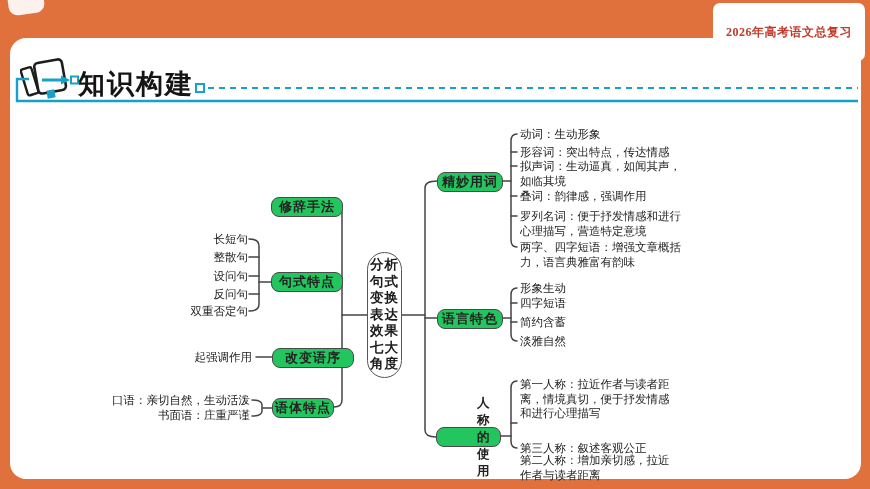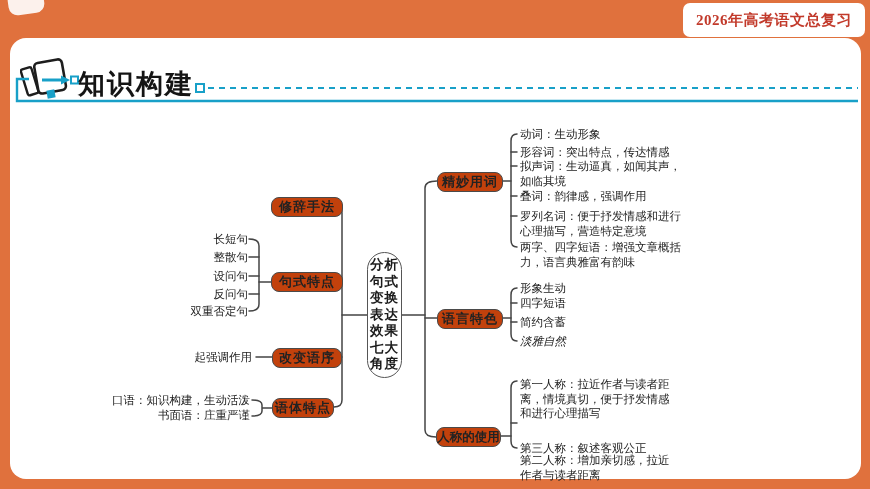--- a/index.html
+++ b/index.html
@@ -1,26 +1,26 @@
 <!DOCTYPE html>
 <html><head>
 <meta charset="utf-8">
 <style>
   html,body{margin:0;padding:0;width:870px;height:489px;overflow:hidden;}
   body{background:#e0713d;font-family:"Liberation Serif",serif;position:relative;}
   .card{position:absolute;left:10px;top:38px;width:851px;height:441px;background:#ffffff;border-radius:16px;}
   .deco-blob{position:absolute;left:8px;top:-10px;width:36px;height:24px;background:#ffffff;opacity:.9;border-radius:9px;transform:rotate(-8deg);}
-  .badge{position:absolute;right:5px;top:3px;height:26px;line-height:26px;background:#ffffff;border-radius:7px;padding:4px 13px;
-         color:#c23a2b;font-size:15px;font-weight:700;font-family:"Liberation Serif",serif;letter-spacing:.5px;}
+  .badge{position:absolute;right:5px;top:3px;height:26px;line-height:26px;background:#ffffff;border-radius:7px;padding:16px 13px;
+         color:#c23a2b;font-size:12px;font-weight:700;font-family:"Liberation Serif",serif;letter-spacing:.5px;}
   .title{position:absolute;left:78px;top:66px;font-family:"Liberation Sans",sans-serif;font-weight:800;
          font-size:27px;color:#141414;letter-spacing:2px;}
   svg.lines{position:absolute;left:0;top:0;pointer-events:none;}
   .icon-wrap{position:absolute;left:20px;top:56px;}
   
-  .node{position:absolute;box-sizing:border-box;height:20px;background:#c2410c;border:1.5px solid #4a4a4a;border-radius:8px;
+  .node{position:absolute;box-sizing:border-box;height:20px;background:#22c55e;border:1.5px solid #4a4a4a;border-radius:8px;
         display:flex;align-items:center;justify-content:center;font-size:13px;font-weight:700;color:#222;letter-spacing:1px;}
   .cap{position:absolute;left:367px;top:252px;width:35px;height:126px;background:#ffffff;border:1.5px solid #555;
        border-radius:18px;box-sizing:border-box;display:flex;flex-direction:column;align-items:center;justify-content:center;}
   .cap span{font-size:13.5px;line-height:16.6px;font-weight:700;color:#1c1c1c;letter-spacing:1px;white-space:nowrap;}
   .leaf{position:absolute;font-size:11.5px;line-height:14.6px;color:#222;font-weight:500;}
   .leaf.r{text-align:right;white-space:nowrap;}
   .leaf.l{text-align:left;}
   .w14{width:164px;} .w13{width:152px;}
 </style>
 </head>
@@ -86,44 +86,44 @@
   <span>句式</span>
   <span>变换</span>
   <span>表达</span>
   <span>效果</span>
   <span>七大</span>
   <span>角度</span>
 </div>
 
 <div class="node" style="left:271px;top:197px;width:72px;">修辞手法</div>
 <div class="node" style="left:271px;top:272px;width:72px;">句式特点</div>
-<div class="node" style="left:272px;top:348px;width:70px;">改变语序</div>
+<div class="node" style="left:272px;top:348px;width:82px;">改变语序</div>
 <div class="node" style="left:272px;top:398px;width:62px;font-family:Liberation Mono, monospace;">语体特点</div>
 <div class="node" style="left:437px;top:172px;width:66px;">精妙用词</div>
 <div class="node" style="left:437px;top:309px;width:66px;">语言特色</div>
-<div class="node" style="left:436px;top:427px;width:65px;letter-spacing:0;font-size:12.5px;">人称的使用</div>
+<div class="node" style="left:436px;top:427px;width:65px;letter-spacing:0;font-size:12.5px;padding-left:40px;">人称的使用</div>
 
 <div class="leaf r" style="right:622px;top:232px;">长短句</div>
 <div class="leaf r" style="right:622px;top:250px;">整散句</div>
 <div class="leaf r" style="right:622px;top:269px;">设问句</div>
 <div class="leaf r" style="right:622px;top:287px;">反问句</div>
 <div class="leaf r" style="right:622px;top:304px;">双重否定句</div>
 
 <div class="leaf r" style="right:618px;top:350px;">起强调作用</div>
 
-<div class="leaf r" style="right:620px;top:393px;">口语：知识构建，生动活泼</div>
+<div class="leaf r" style="right:620px;top:393px;">口语：亲切自然，生动活泼</div>
 <div class="leaf r" style="right:620px;top:408px;">书面语：庄重严谨</div>
 
 <div class="leaf l" style="left:520px;top:127px;">动词：生动形象</div>
 <div class="leaf l" style="left:520px;top:145px;">形容词：突出特点，传达情感</div>
 <div class="leaf l w14" style="left:520px;top:159px;">拟声词：生动逼真，如闻其声，如临其境</div>
 <div class="leaf l" style="left:520px;top:189px;">叠词：韵律感，强调作用</div>
 <div class="leaf l w14" style="left:520px;top:209px;">罗列名词：便于抒发情感和进行心理描写，营造特定意境</div>
 <div class="leaf l w14" style="left:520px;top:240px;">两字、四字短语：增强文章概括力，语言典雅富有韵味</div>
 
 <div class="leaf l" style="left:520px;top:281px;">形象生动</div>
 <div class="leaf l" style="left:520px;top:296px;">四字短语</div>
 <div class="leaf l" style="left:520px;top:315px;">简约含蓄</div>
-<div class="leaf l" style="left:520px;top:334px;font-style:italic;">淡雅自然</div>
+<div class="leaf l" style="left:520px;top:334px;">淡雅自然</div>
 
 <div class="leaf l w13" style="left:520px;top:365px;margin-top:12px;">第一人称：拉近作者与读者距离，情境真切，便于抒发情感和进行心理描写</div>
 <div class="leaf l w13" style="left:520px;top:409px;margin-top:44px;">第二人称：增加亲切感，拉近作者与读者距离</div>
 <div class="leaf l" style="left:520px;top:441px;">第三人称：叙述客观公正</div>
 
 </body></html>

